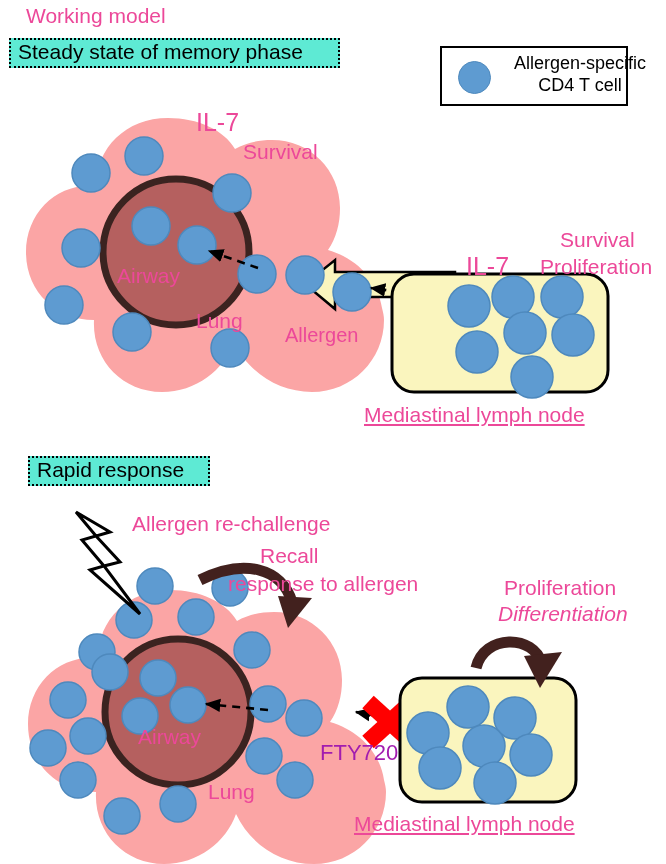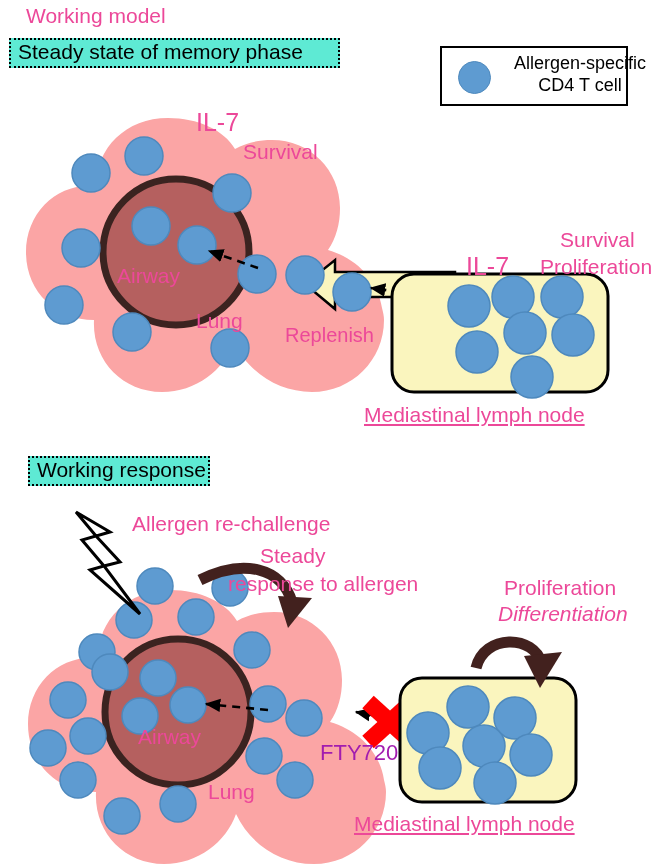--- a/index.html
+++ b/index.html
@@ -268,40 +268,40 @@
   <path d="M524,656 L562,652 L540,688 Z" fill="#42211e"></path>
 </svg>
 
 <div class="txt" id="working-model">Working model</div>
 
 <div class="dashed-box" id="steady-box">
   <span>Steady state of memory phase</span>
 </div>
 
 <div class="dashed-box" id="recall-box">
-  <span>Working response</span>
+  <span>Rapid response</span>
 </div>
 
 <div id="legend-box">
   <div id="legend-dot"></div>
   <div id="legend-label">Allergen-specific
 CD4 T cell</div>
 </div>
 
 <div class="txt lbl-il7" id="il7-top">IL-7</div>
 <div class="txt lbl-big" id="survival-top">Survival</div>
 <div class="txt lbl-inner" id="airway-top">Airway</div>
 <div class="txt lbl-inner" id="lung-top">Lung</div>
-<div class="txt lbl-rep" id="replenish">Replenish</div>
+<div class="txt lbl-rep" id="replenish">Allergen</div>
 <div class="txt lbl-il7" id="il7-right">IL-7</div>
 <div class="txt lbl-big" id="survival-right">Survival</div>
 <div class="txt lbl-big" id="prolif-right">Proliferation</div>
 <div class="txt lbl-med" id="mln-top">Mediastinal lymph node</div>
 
 <div class="txt lbl-big" id="allergen-rc">Allergen re-challenge</div>
-<div class="txt lbl-big" id="rapid">Steady</div>
+<div class="txt lbl-big" id="rapid">Recall</div>
 <div class="txt lbl-big" id="resp-allergen">response to allergen</div>
 <div class="txt lbl-big" id="prolif-bottom">Proliferation</div>
 <div class="txt lbl-big" id="diff-bottom">Differentiation</div>
 <div class="txt lbl-inner" id="airway-bottom">Airway</div>
 <div class="txt lbl-inner" id="lung-bottom">Lung</div>
 <div class="txt lbl-fty" id="fty720">FTY720</div>
 <div class="txt lbl-med" id="mln-bottom">Mediastinal lymph node</div>
 
 </body></html>

